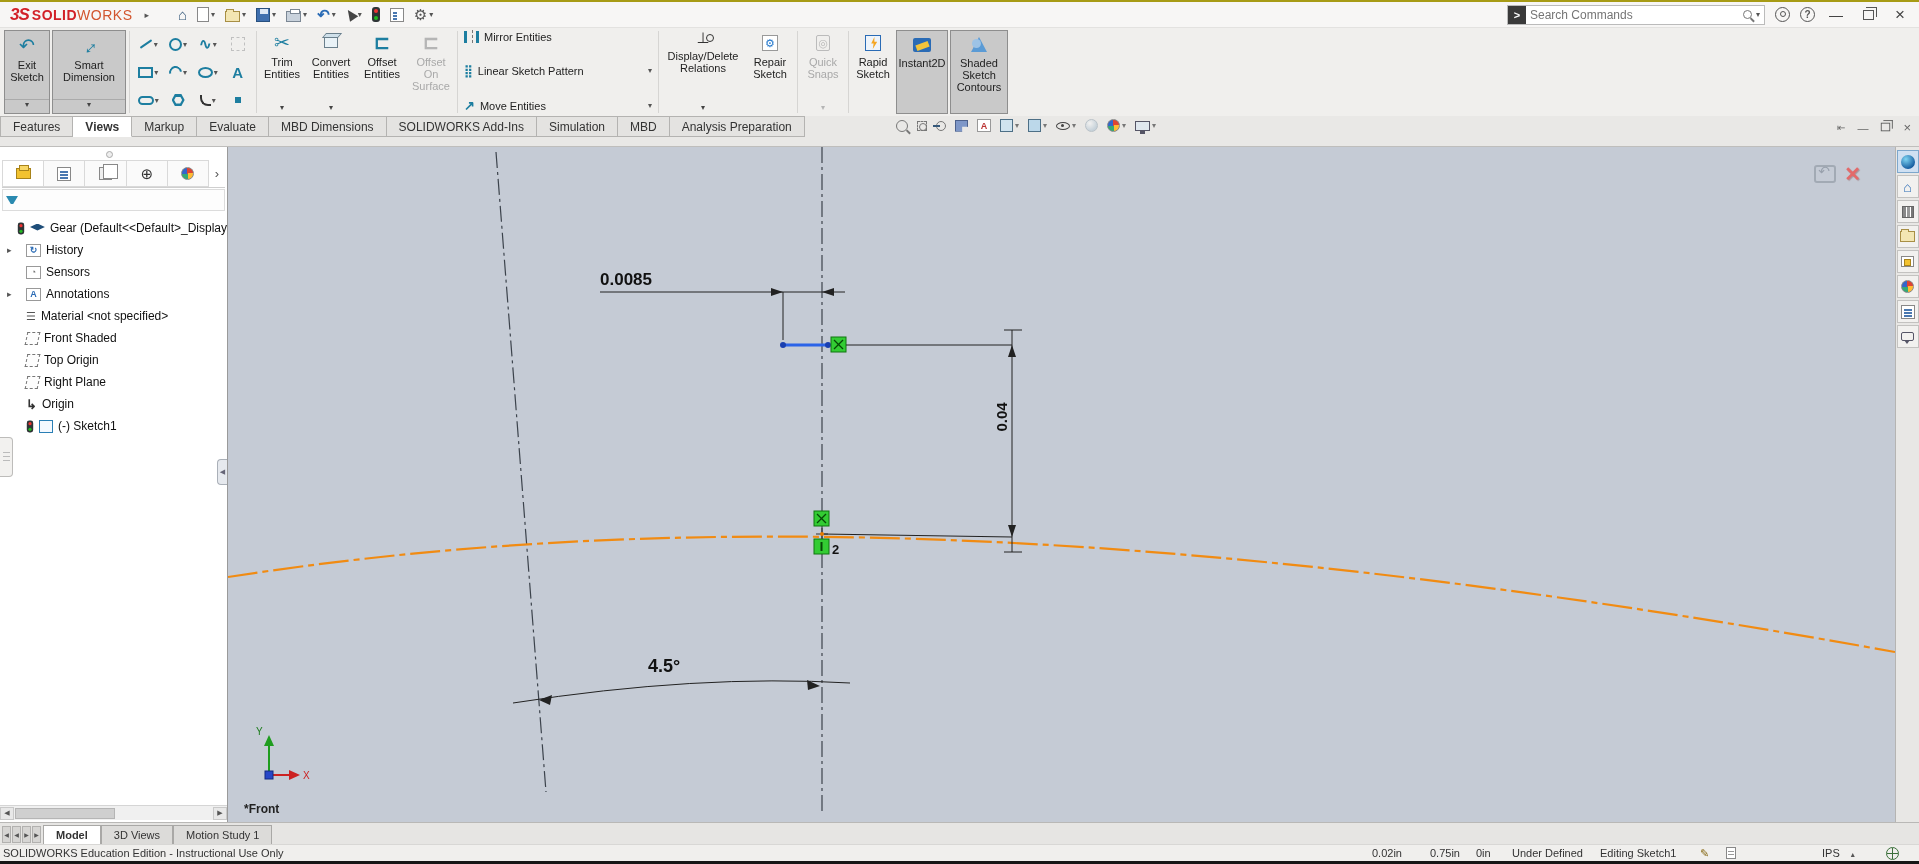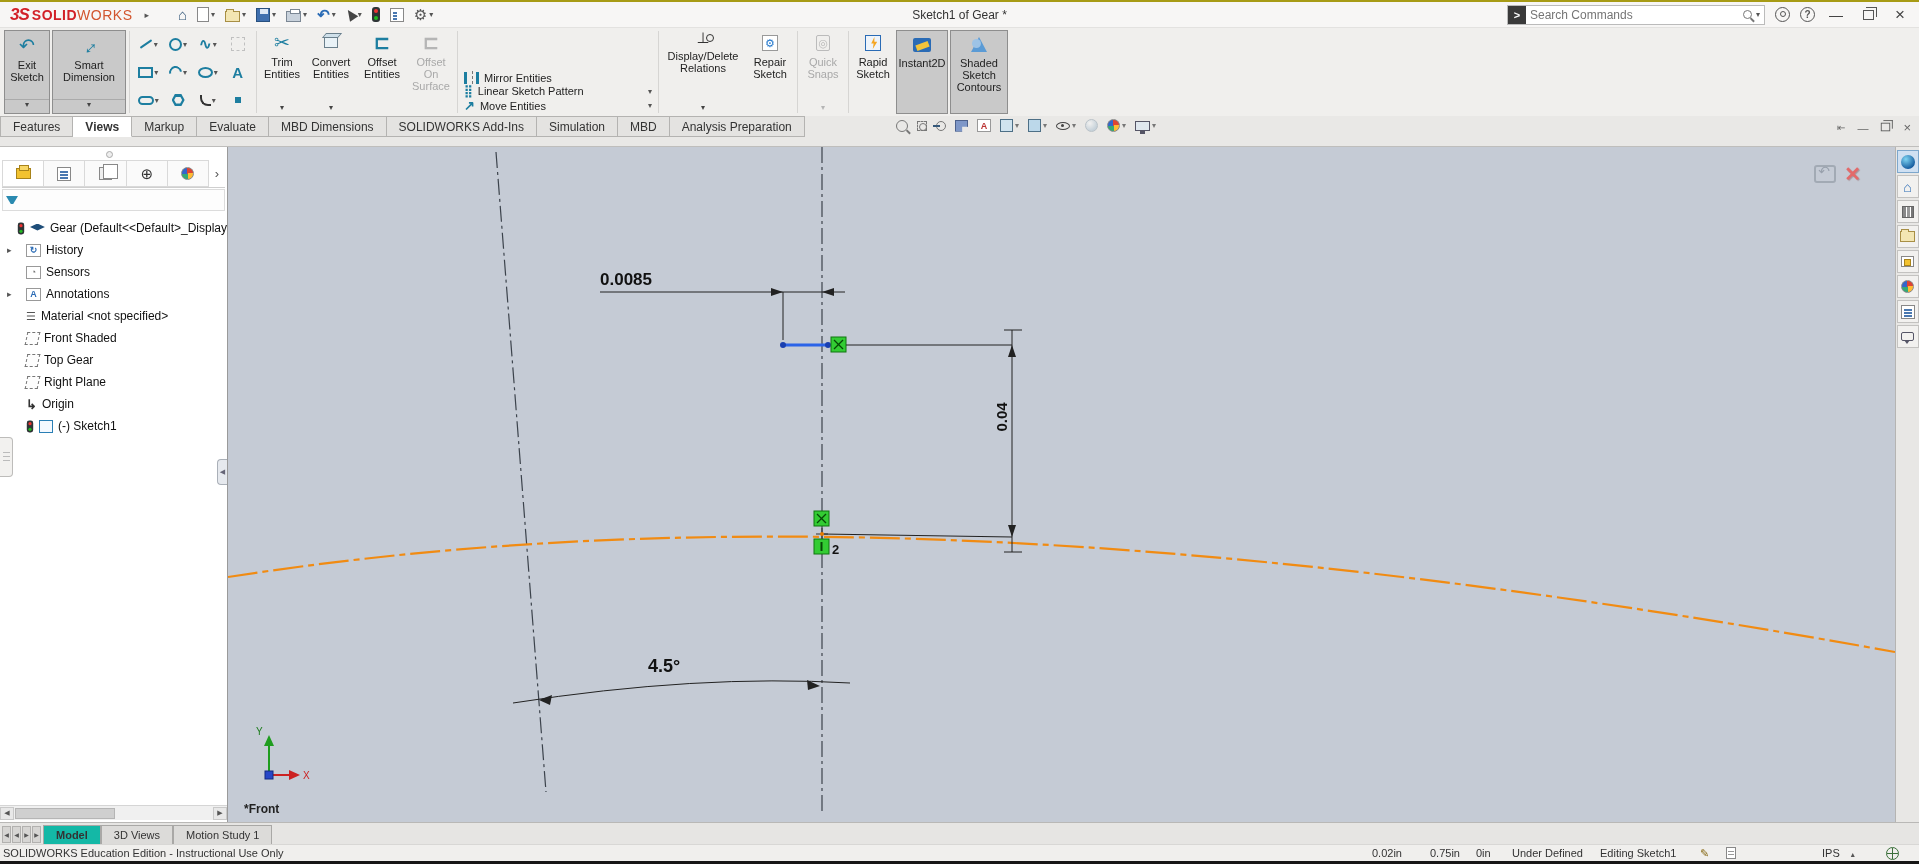--- a/index.html
+++ b/index.html
@@ -67,21 +67,21 @@
   .sh-circle { width:13px; height:13px; border:2px solid #1d7ea0; border-radius:50%; }
   .sh-rect { width:15px; height:11px; border:2px solid #1d7ea0; }
   .sh-arc { width:13px; height:13px; border:2px solid transparent; border-top:2px solid #1d7ea0; border-left:2px solid #1d7ea0; border-radius:50%; transform:rotate(35deg); }
   .sh-ellipse { width:15px; height:11px; border:2px solid #1d7ea0; border-radius:50%; }
   .sh-slot { width:16px; height:9px; border:2px solid #1d7ea0; border-radius:5px; }
   .sh-poly { width:13px; height:12px; background:#1d7ea0; clip-path:polygon(25% 0,75% 0,100% 50%,75% 100%,25% 100%,0 50%); position:relative; }
   .sh-poly::after { content:""; position:absolute; inset:2.5px; background:#f0efed; clip-path:polygon(25% 0,75% 0,100% 50%,75% 100%,25% 100%,0 50%); }
   .sh-fillet { width:11px; height:11px; border-left:2px solid #333; border-bottom:2px solid #333; border-bottom-left-radius:8px; }
   .sh-point { width:6px; height:6px; background:#1d7ea0; }
   .sh-patternfade { width:14px; height:14px; border:1px dashed #c0c0c0; }
-  .mirror-group { display:flex; flex-direction:column; justify-content:flex-end; padding:3px 4px; width:196px; }
+  .mirror-group { display:flex; flex-direction:column; justify-content:space-between; padding:3px 4px; width:196px; }
   .mg-row { display:flex; align-items:center; gap:5px; font-size:11px; }
   .mg-row .caret { margin-left:auto; font-size:8px; color:#555; }
   .i-mirror { width:15px; height:12px; border-left:3px solid #1d7ea0; border-right:3px solid #1d7ea0; position:relative; display:inline-block; }
   .i-mirror::after { content:""; position:absolute; left:5px; top:-1px; height:13px; border-left:1px dashed #777; }
   .i-move { color:#1d7ea0; font-size:13px; font-weight:bold; }
   .i-cube3d { width:14px; height:12px; border:1.5px solid #6a7f8c; background:#e9f2f7; position:relative; display:inline-block; }
   .i-cube3d::before { content:""; position:absolute; left:-1px; top:-4px; width:14px; height:3px; background:#cfe0ea; border:1px solid #6a7f8c; transform:skewX(-40deg); }
   .i-relations { position:relative; width:16px; height:18px; color:#333; font-size:15px; }
   .i-relations::after { content:""; position:absolute; right:-3px; top:2px; width:6px; height:6px; border:1.5px solid #333; border-radius:50%; }
   .i-repair { width:16px; height:16px; background:#fff; border:1px solid #999; display:inline-flex; align-items:center; justify-content:center; color:#2277cc; font-size:11px; }
@@ -177,21 +177,21 @@
   .i-viewpal { width:13px; height:11px; border:1px solid #888; background:#fff; position:relative; display:inline-block; }
   .i-viewpal::after { content:""; position:absolute; left:2px; top:2px; width:5px; height:5px; background:#f2c230; border:1px solid #a8831a; }
   .i-forum { width:13px; height:9px; border:1.5px solid #556; border-radius:2px; position:relative; display:inline-block; }
   .i-forum::after { content:""; position:absolute; left:2px; bottom:-4px; width:0; height:0; border-left:3px solid transparent; border-right:3px solid transparent; border-top:4px solid #556; }
 
   
   #doctabs { height:22px; background:#e6e5e3; border-top:1px solid #b9b8b6; display:flex; align-items:flex-end; }
   .nav-btns { display:flex; gap:1px; padding:0 2px 1px 2px; }
   .nav-btn { width:9px; height:17px; background:#d6d5d3; border:1px solid #b2b1af; font-size:6px; color:#555; display:flex; align-items:center; justify-content:center; }
   .dtab { padding:3px 12px 3px 12px; font-size:11px; border:1px solid #a9a8a6; border-bottom:none; background:#dcdbd9; color:#333; }
-  .dtab.active { background:#14b8a6; font-weight:bold; }
+  .dtab.active { background:#ffffff; font-weight:bold; }
   #statusbar { position:relative; height:17px; background:#f0efed; border-top:1px solid #d8d7d5; font-size:11px; color:#333; line-height:16px; }
   #status-msg { padding-left:3px; }
   .sr { position:absolute; top:0; height:16px; line-height:16px; }
   .i-note { width:10px; height:12px; background:#fff; border:1px solid #888; display:inline-block;
     background-image:linear-gradient(#999,#999),linear-gradient(#999,#999); background-size:6px 1px; background-position:1px 3px,1px 6px; background-repeat:no-repeat; }
   .i-globe { width:13px; height:13px; border:1.5px solid #3a6f3a; border-radius:50%; position:relative; display:inline-block;
     background:linear-gradient(90deg, transparent 0 5px, #3a6f3a 5px 6px, transparent 6px), linear-gradient(transparent 0 5px, #3a6f3a 5px 6px, transparent 6px); }
   #taskstrip { height:3px; background:#161616; }
   .caret { font-size:8px; color:#555; }
 </style>
@@ -239,21 +239,20 @@
           <span class="i-traffic"></span>
         </span>
       <span class="qbtn">
           <span class="i-list"></span>
         </span>
       <span class="qbtn">
           <span class="glyph" style="color:#555">⚙</span>
           <span class="caret">▾</span>
         </span>
     </div>
-    <div id="title-center">Sketch1 of Gear *</div>
     <div class="tb-right">
       <div id="searchbox">
         <span class="search-logo">&gt;</span>
         <input type="text" placeholder="Search Commands" style="">
         <span class="i-mag"></span>
         <span class="caret" style="margin:0 4px">▾</span>
       </div>
       <span class="i-user"></span>
       <span class="i-help">?</span>
       <span class="winbtn">—</span>
@@ -515,21 +514,21 @@
         <div class="trow">
           <span class="i-materialg">☰</span>
           <span class="tlabel">Material &lt;not specified&gt;</span>
         </div>
         <div class="trow">
           <span class="i-plane"></span>
           <span class="tlabel">Front Shaded</span>
         </div>
         <div class="trow">
           <span class="i-plane"></span>
-          <span class="tlabel">Top Gear</span>
+          <span class="tlabel">Top Origin</span>
         </div>
         <div class="trow">
           <span class="i-plane"></span>
           <span class="tlabel">Right Plane</span>
         </div>
         <div class="trow">
           <span class="i-origing">↳</span>
           <span class="tlabel">Origin</span>
         </div>
         <div class="trow">

